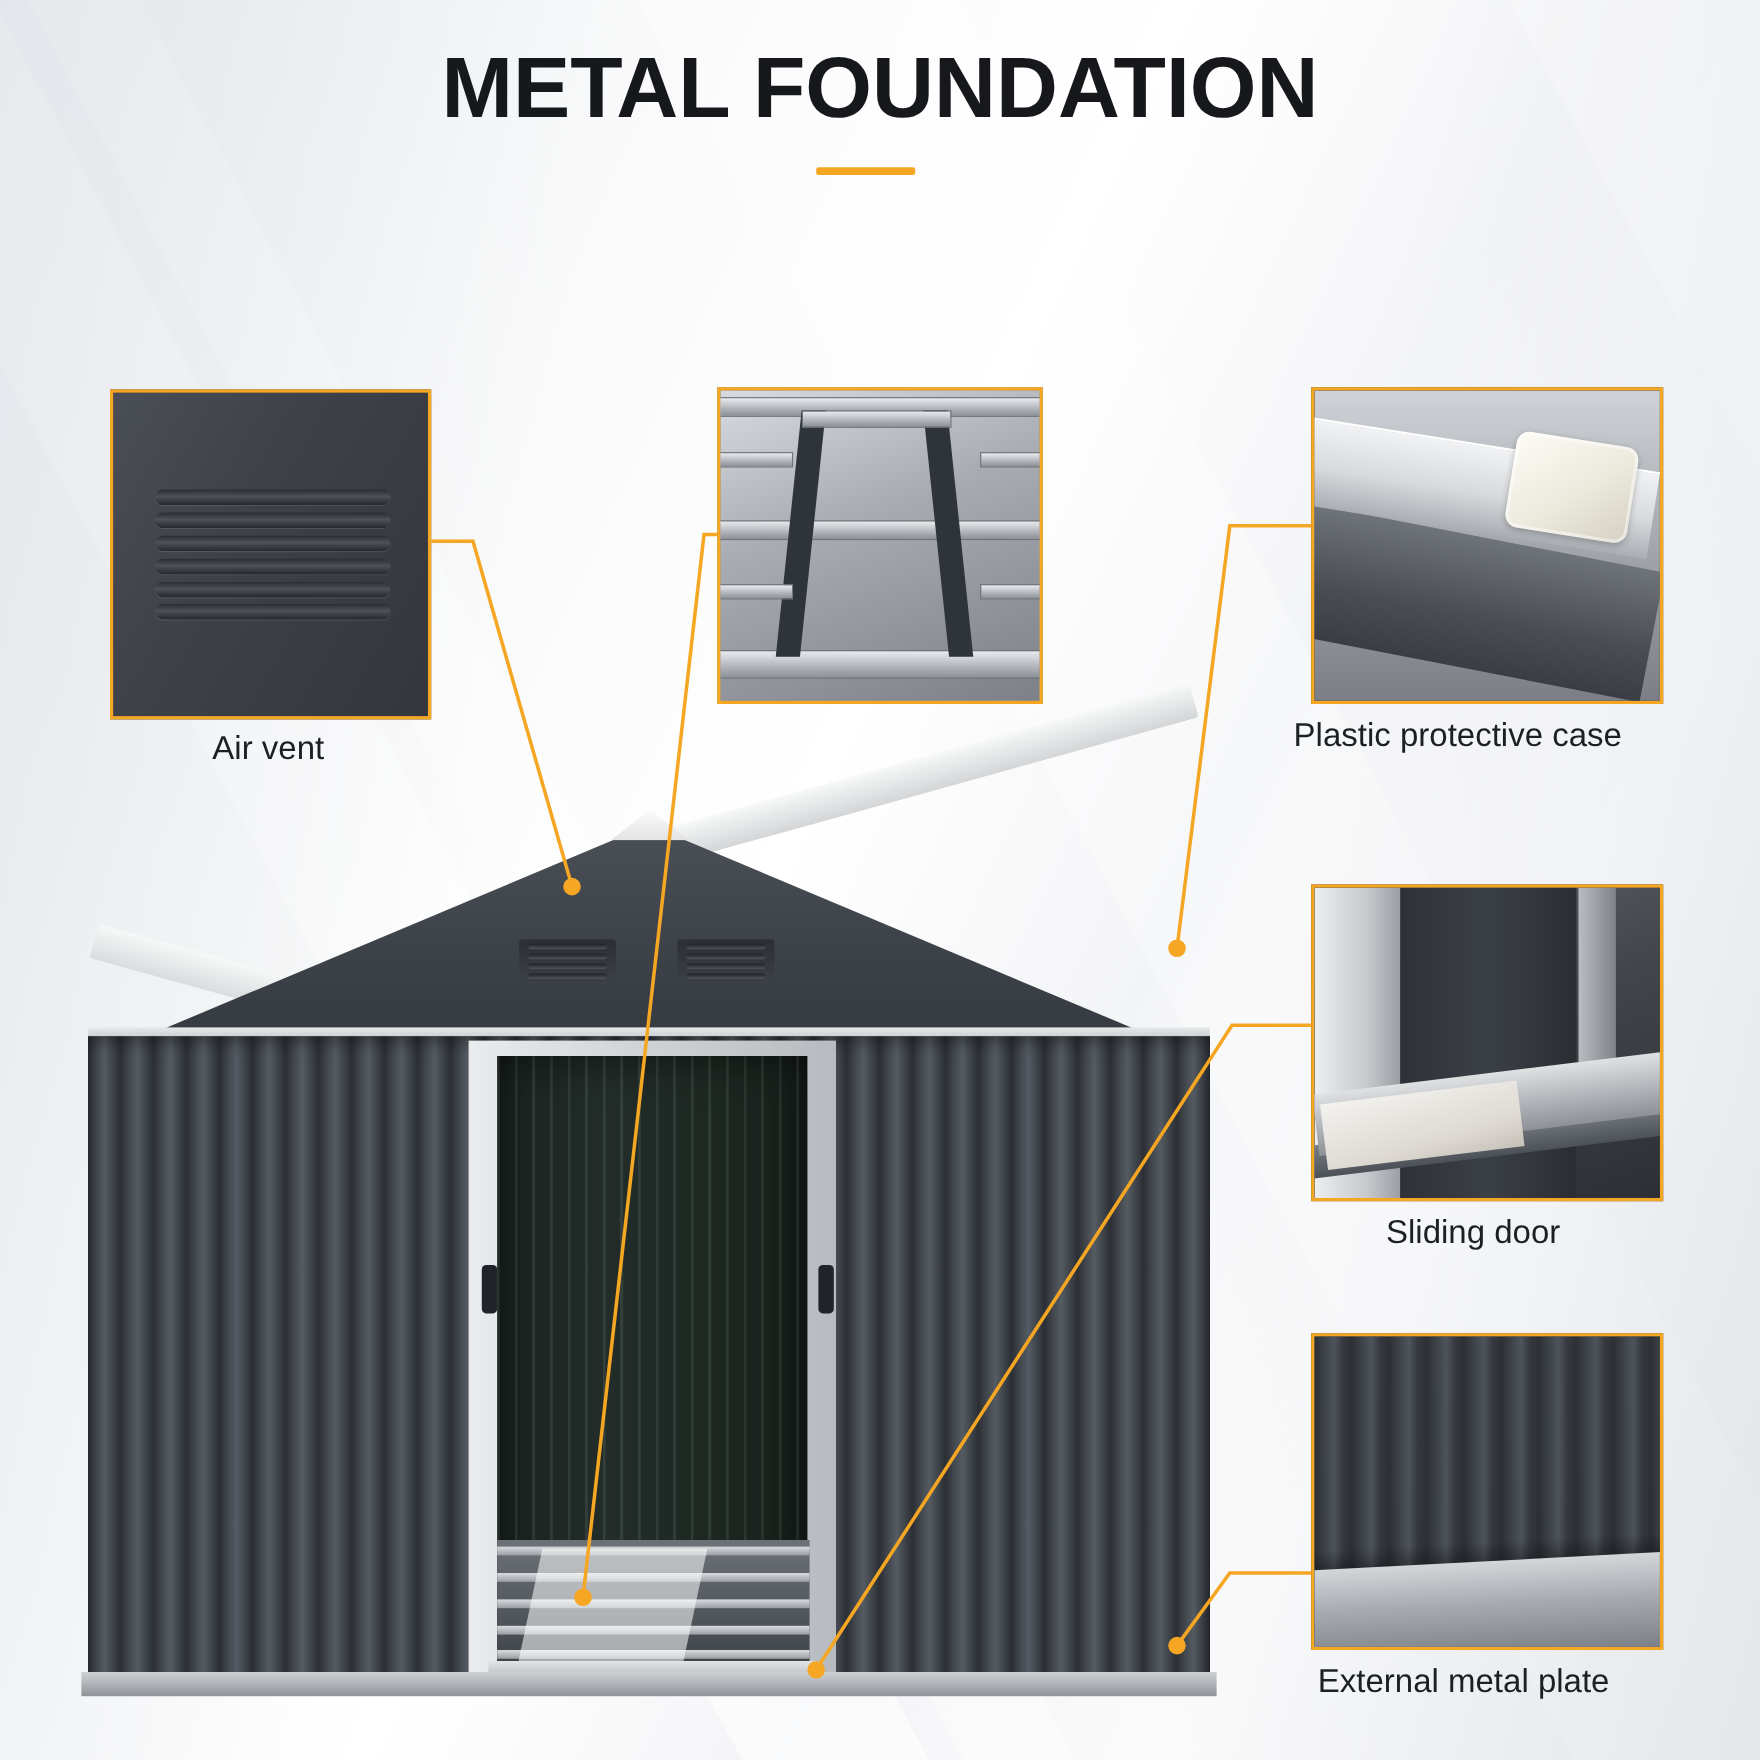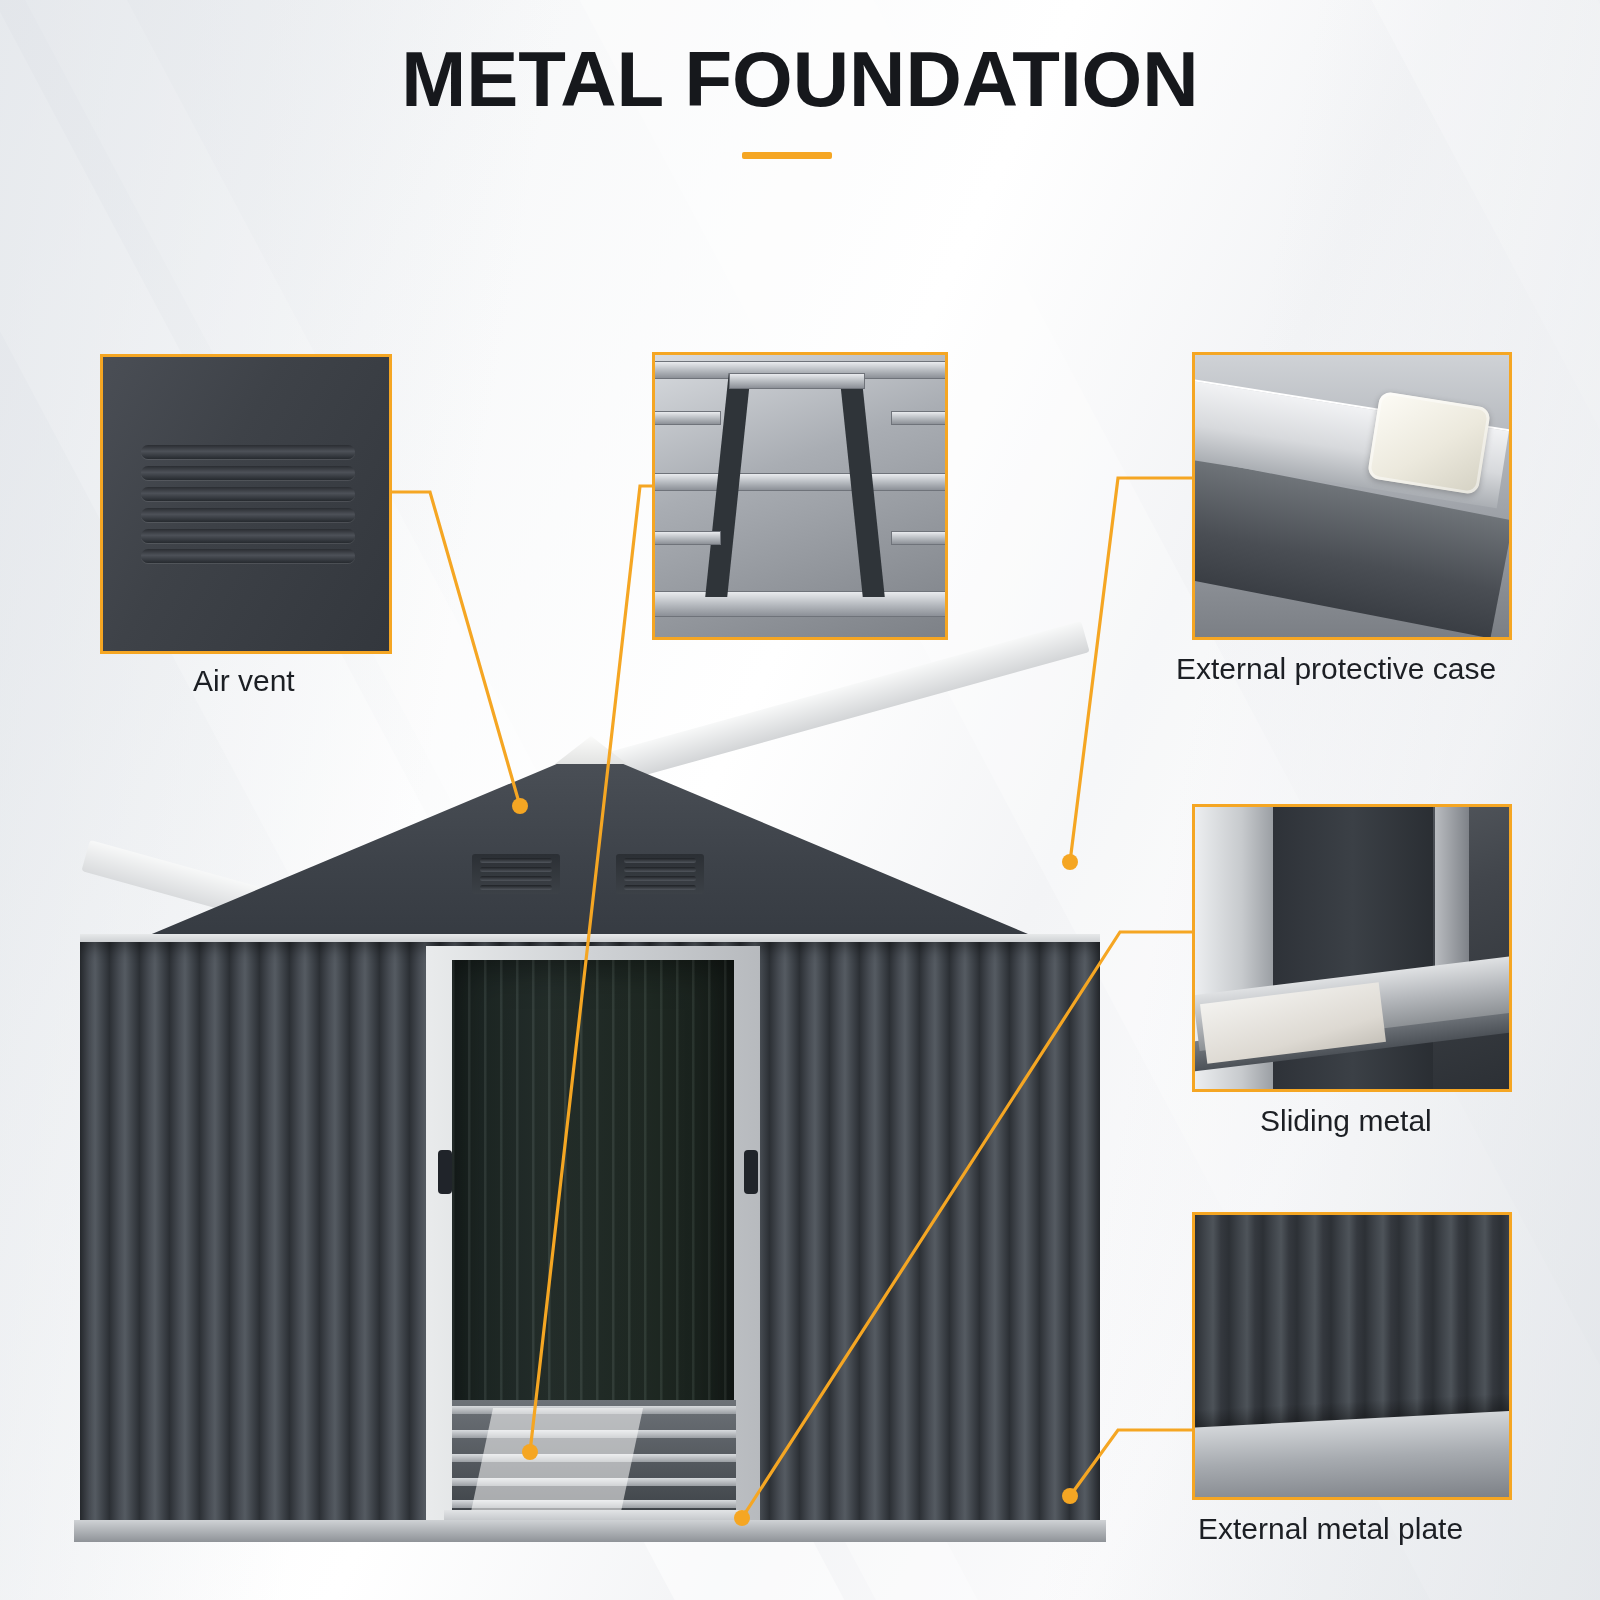--- a/index.html
+++ b/index.html
@@ -377,32 +377,32 @@
     <div class="rail" style="left:-10px; top:56px; width:76px; height:14px;"></div>
     <div class="rail" style="left:-10px; top:176px; width:76px; height:14px;"></div>
   </div>
 
   <div class="thumb t3">
     <div class="p-bg"></div>
     <div class="p-beam2"></div>
     <div class="p-beam"></div>
     <div class="p-cap"></div>
   </div>
-  <div class="caption cap3">External protective case</div>
+  <div class="caption cap3">Plastic protective case</div>
 
   <div class="thumb t4">
     <div class="sd-bg"></div>
     <div class="sd-panelL"></div>
     <div class="sd-dark"></div>
     <div class="sd-post"></div>
     <div class="sd-trackband2"></div>
     <div class="sd-trackband"></div>
     <div class="sd-stone"></div>
   </div>
-  <div class="caption cap4">Sliding metal</div>
+  <div class="caption cap4">Sliding door</div>
 
   <div class="thumb t5">
     <div class="bp-bg"></div>
     <div class="bp-corrug"></div>
     <div class="bp-shadow"></div>
     <div class="bp-base2"></div>
     <div class="bp-base"></div>
   </div>
   <div class="caption cap5">External metal plate</div>
 

